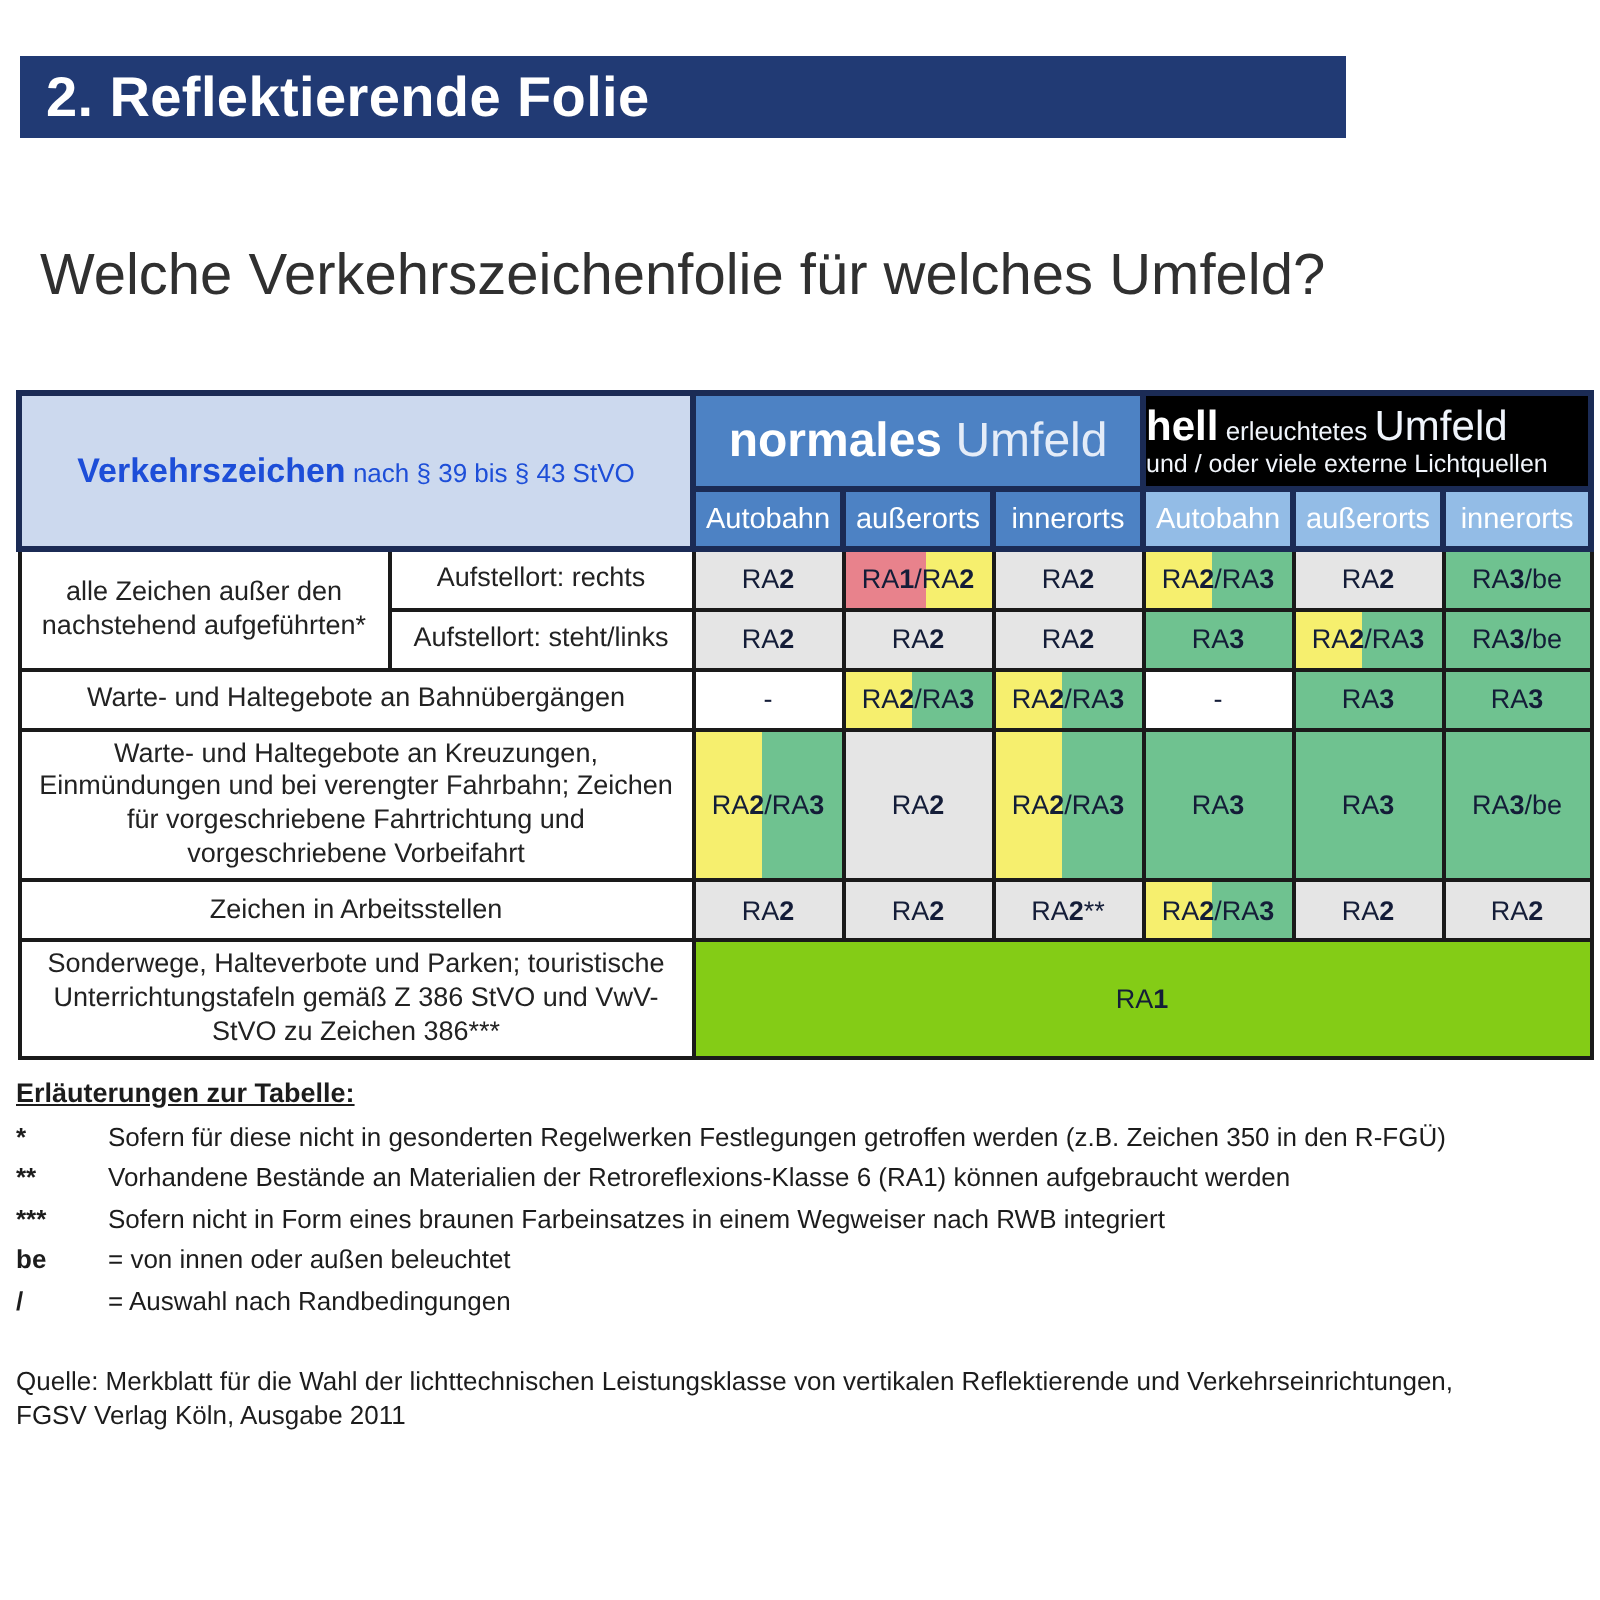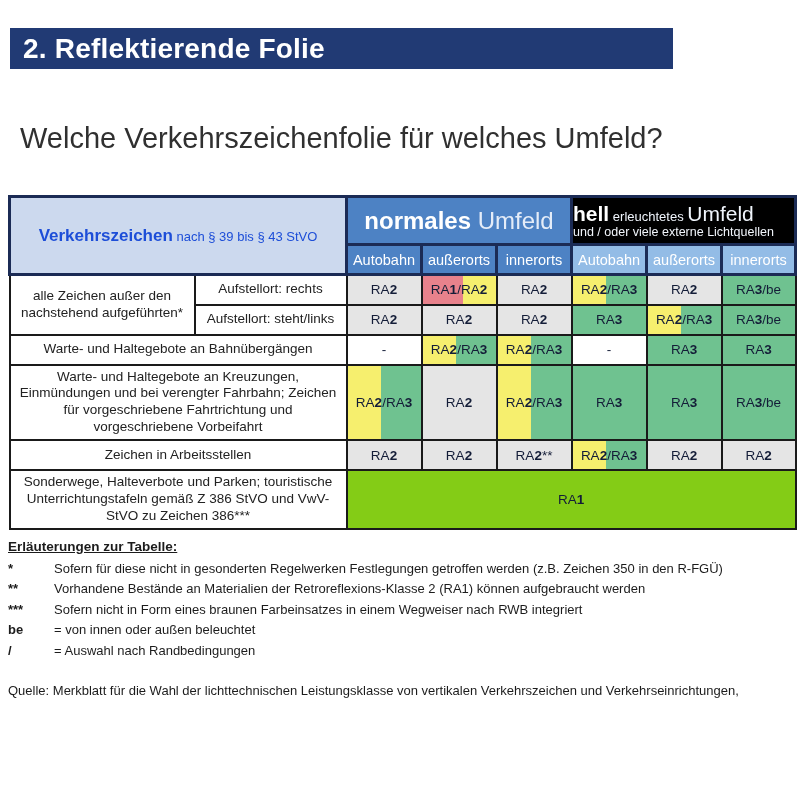--- a/index.html
+++ b/index.html
@@ -157,31 +157,32 @@
   </table>
 
 <div class="footnotes">
   <div class="fn-title">Erläuterungen zur Tabelle:</div>
   <div class="fn-row">
     <span class="fn-sym">*</span>
     <span class="fn-text">Sofern für diese nicht in gesonderten Regelwerken Festlegungen getroffen werden (z.B. Zeichen 350 in den R-FGÜ)</span>
   </div>
   <div class="fn-row">
     <span class="fn-sym">**</span>
-    <span class="fn-text">Vorhandene Bestände an Materialien der Retroreflexions-Klasse 2 (RA1) können aufgebraucht werden</span>
+    <span class="fn-text">Vorhandene Bestände an Materialien der Retroreflexions-Klasse 6 (RA1) können aufgebraucht werden</span>
   </div>
   <div class="fn-row">
     <span class="fn-sym">***</span>
     <span class="fn-text">Sofern nicht in Form eines braunen Farbeinsatzes in einem Wegweiser nach RWB integriert</span>
   </div>
   <div class="fn-row">
     <span class="fn-sym">be</span>
     <span class="fn-text">= von innen oder außen beleuchtet</span>
   </div>
   <div class="fn-row">
     <span class="fn-sym">/</span>
     <span class="fn-text">= Auswahl nach Randbedingungen</span>
   </div>
 </div>
 
 <div class="source">
-  <div>Quelle: Merkblatt für die Wahl der lichttechnischen Leistungsklasse von vertikalen Verkehrszeichen und Verkehrseinrichtungen,</div>
+  <div>Quelle: Merkblatt für die Wahl der lichttechnischen Leistungsklasse von vertikalen Reflektierende und Verkehrseinrichtungen,</div>
+  <div>FGSV Verlag Köln, Ausgabe 2011</div>
 </div>
 
 </body></html>

